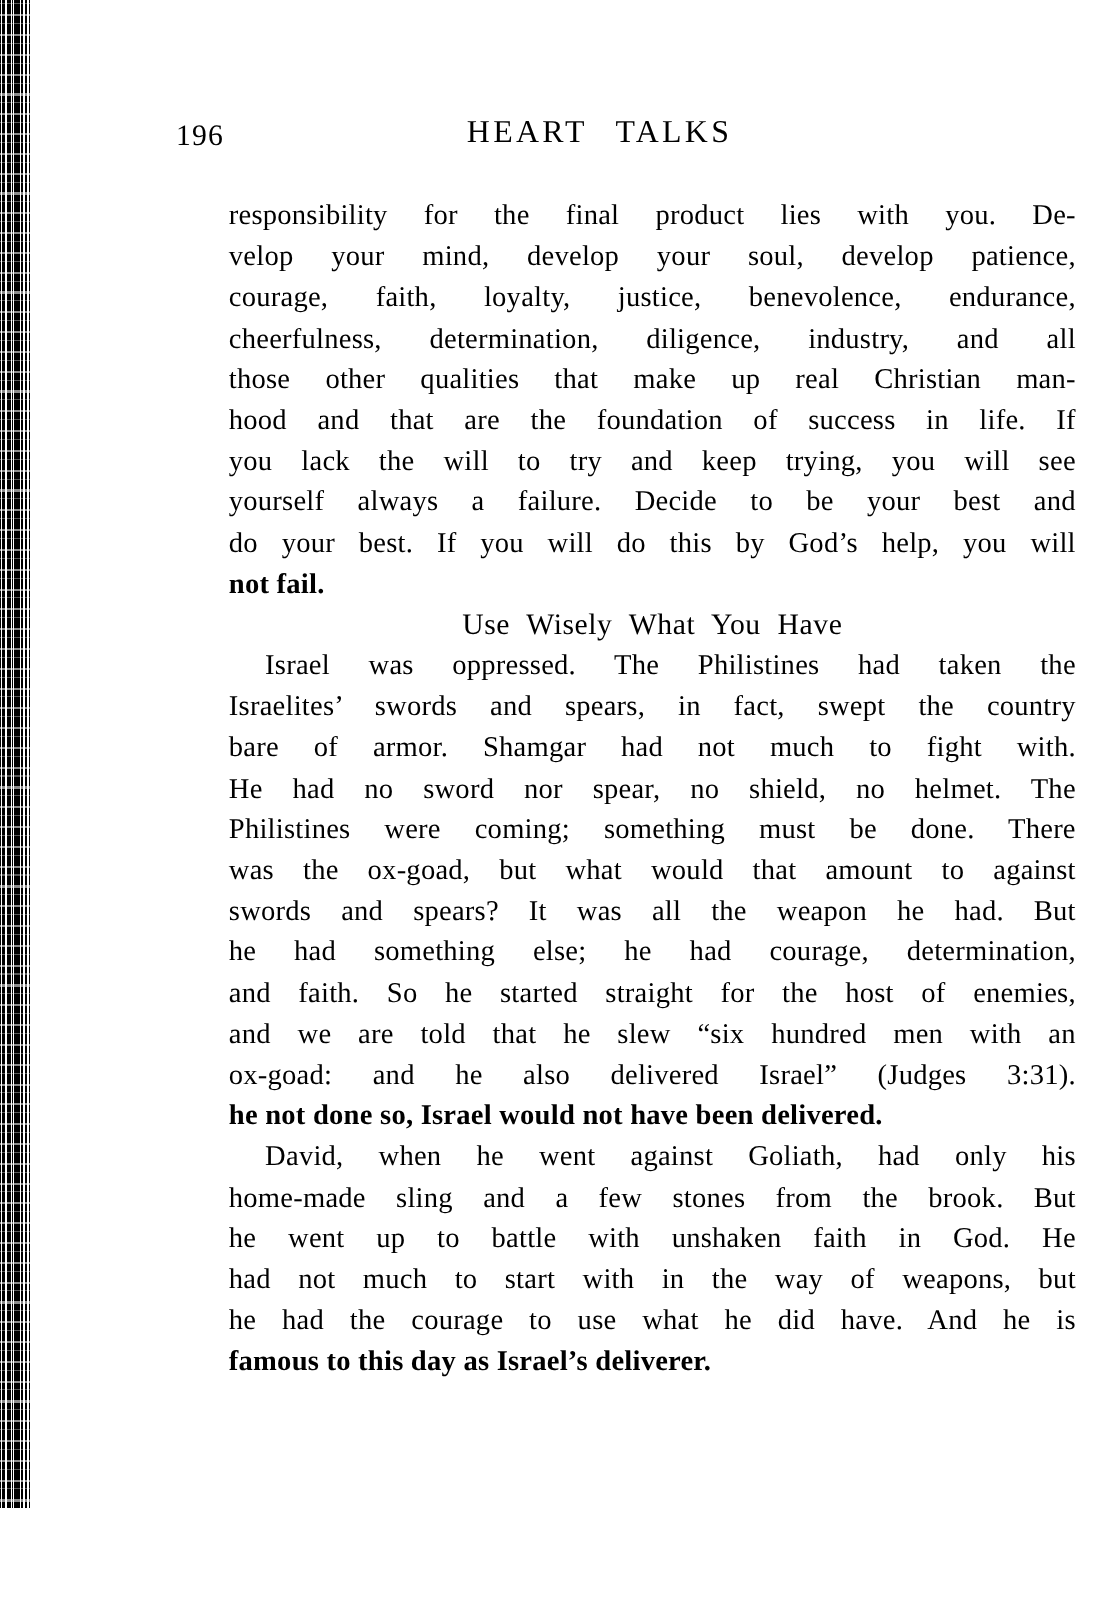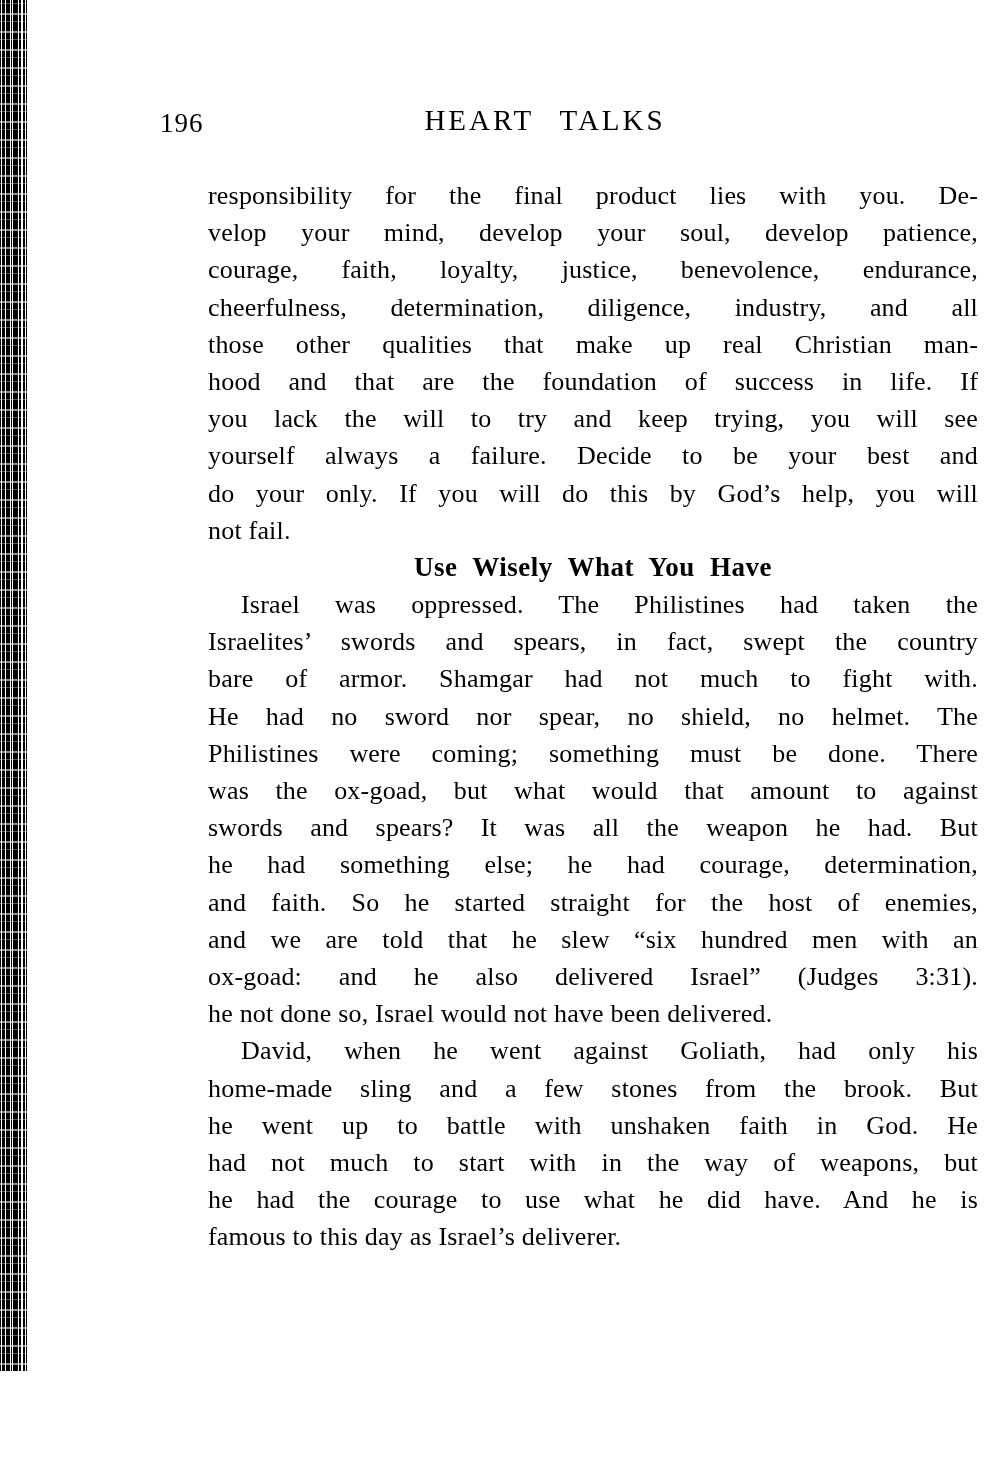--- a/index.html
+++ b/index.html
@@ -75,23 +75,24 @@
     text-align: justify;
     text-align-last: justify;
     white-space: normal;
     margin: 0;
   }
   .line.indent {
     text-indent: 33px;
   }
   .line.last {
     text-align-last: left;
+    font-weight: bold;
   }
   .line.heading {
-    font-weight: 700;
+    font-weight: 400;
     font-size: 27px;
     text-align: center;
     text-align-last: center;
     word-spacing: 8px;
     letter-spacing: 0.5px;
   }
 </style>
 </head>
 <body>
 
@@ -107,21 +108,21 @@
   <main class="body-text" id="body-root">
       <div>
         <div class="line">responsibility for the final product lies with you.  De-</div>
         <div class="line">velop your mind, develop your soul, develop patience,</div>
         <div class="line">courage, faith, loyalty, justice, benevolence, endurance,</div>
         <div class="line">cheerfulness, determination, diligence, industry, and all</div>
         <div class="line">those other qualities that make up real Christian man-</div>
         <div class="line">hood and that are the foundation of success in life.  If</div>
         <div class="line">you lack the will to try and keep trying, you will see</div>
         <div class="line">yourself always a failure.  Decide to be your best and</div>
-        <div class="line">do your only.  If you will do this by God’s help, you will</div>
+        <div class="line">do your best.  If you will do this by God’s help, you will</div>
         <div class="line last">not fail.</div>
       </div>
       <h2 class="line heading">Use Wisely What You Have</h2>
       <div>
         <div class="line indent">Israel was oppressed.  The Philistines had taken the</div>
         <div class="line">Israelites’ swords and spears, in fact, swept the country</div>
         <div class="line">bare of armor.  Shamgar had not much to fight with.</div>
         <div class="line">He had no sword nor spear, no shield, no helmet.  The</div>
         <div class="line">Philistines were coming; something must be done.  There</div>
         <div class="line">was the ox-goad, but what would that amount to against</div>

